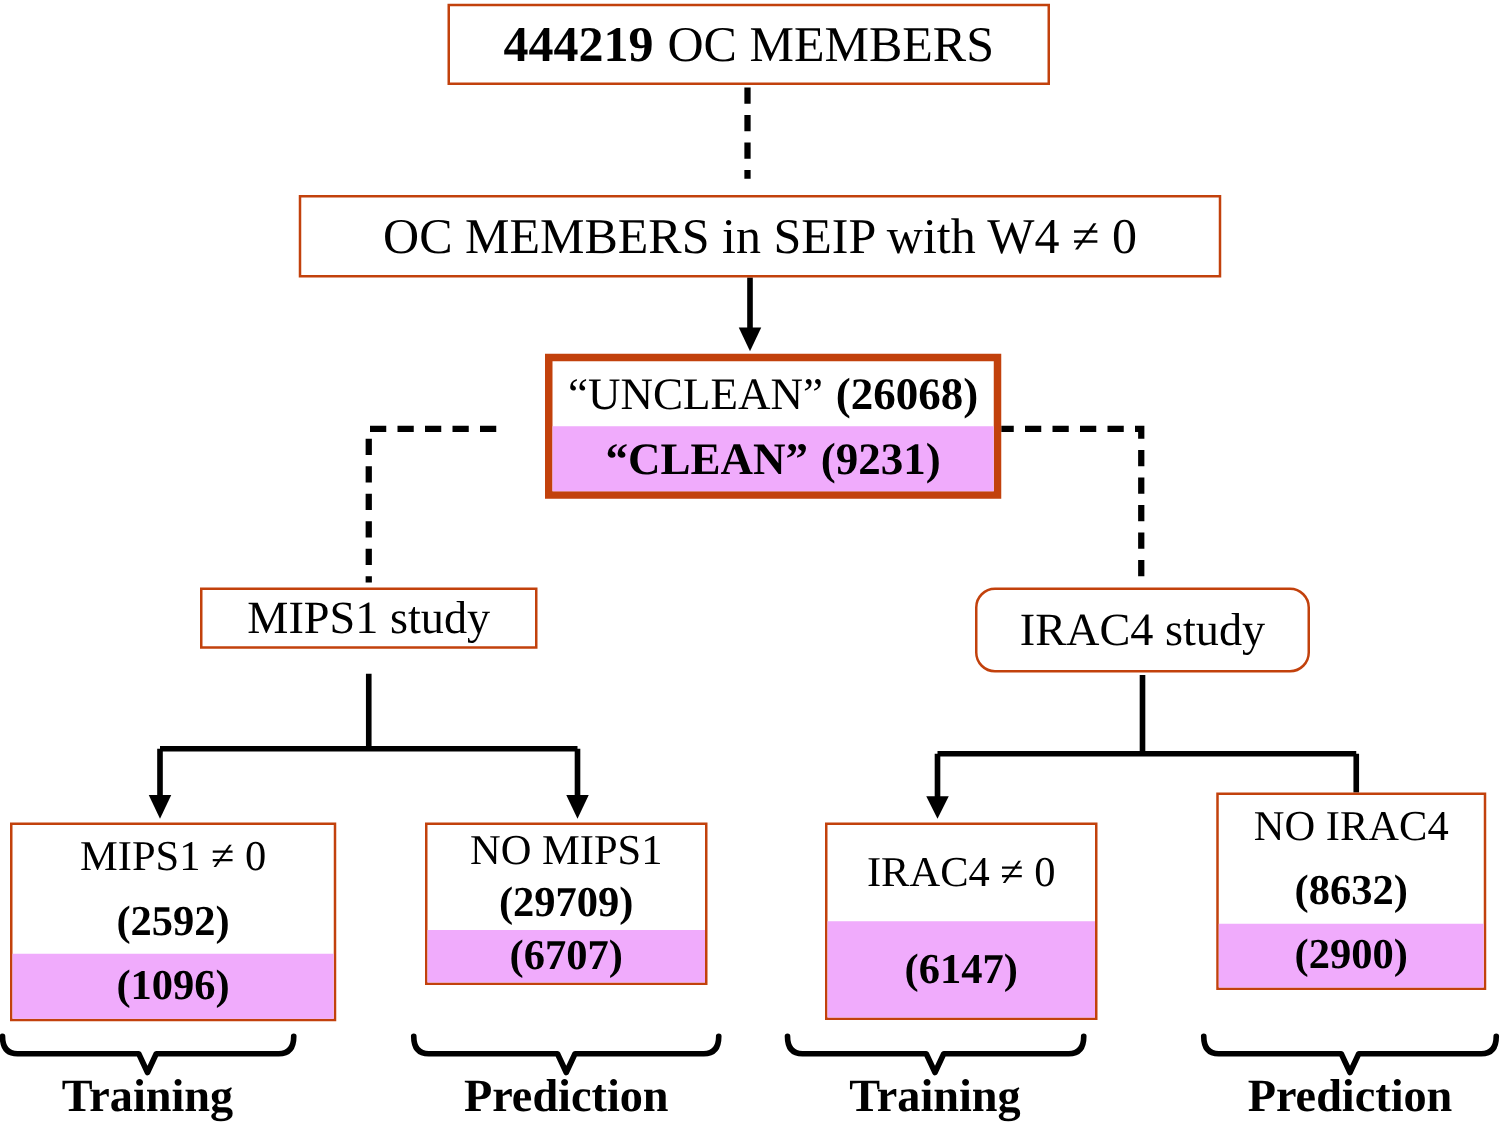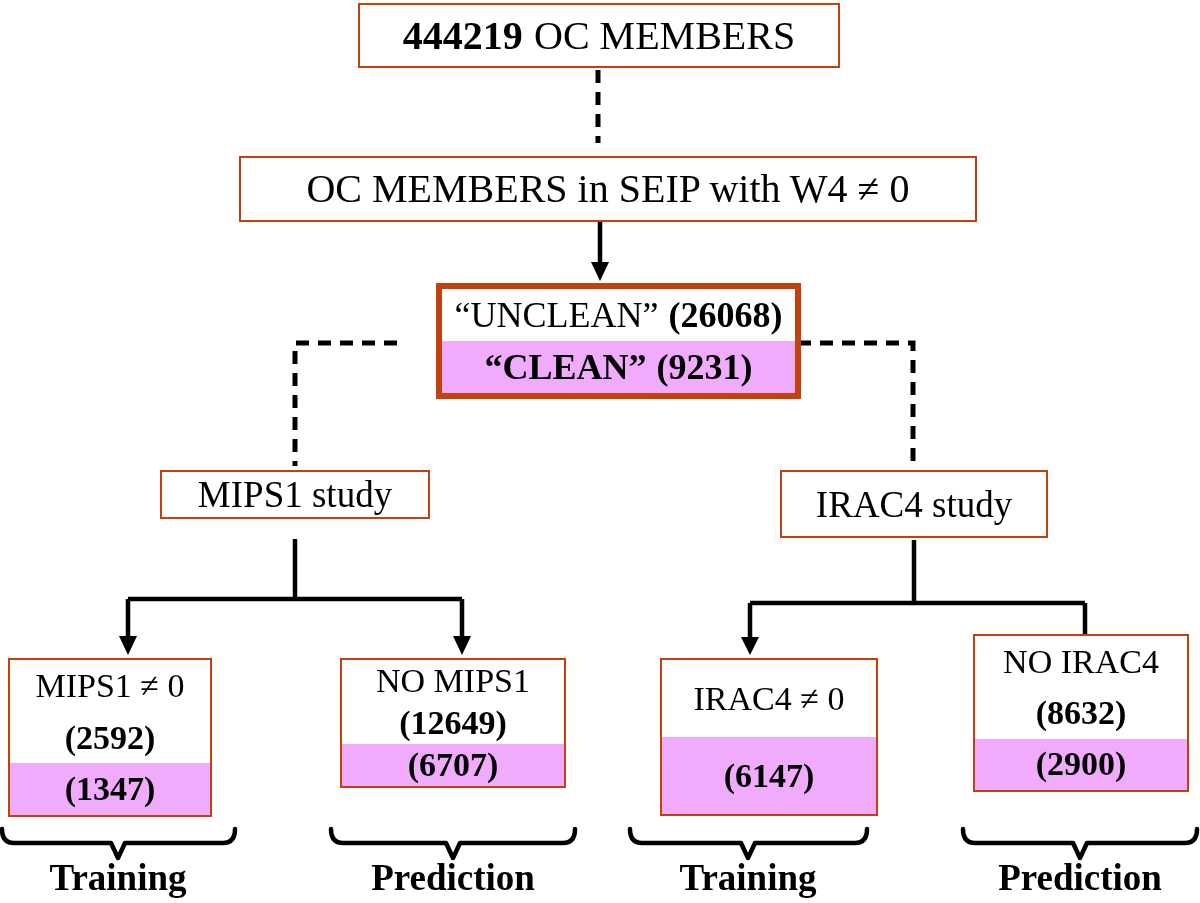--- a/index.html
+++ b/index.html
@@ -43,23 +43,23 @@
     line-height: 1;
   }
   .bold { font-weight: bold; }
   .shaded { background: #f0abfc; }
   .sp { display: inline-block; width: 0.28em; }
 
   #box-root        { left: 358px; top: 3px;   width: 482px; height: 65px;  font-size: 40px; }
   #box-seip        { left: 239px; top: 156px; width: 738px; height: 66px;  font-size: 40px; }
   #box-clean       { left: 396px; top: 283px; width: 365px; height: 116px; font-size: 36px; border-width: 6px; margin-left: 40px; }
   #box-mips1-study { left: 160px; top: 470px; width: 270px; height: 49px;  font-size: 37px; }
-  #box-irac4-study { left: 780px; top: 470px; width: 268px; height: 68px;  font-size: 37px; }
+  #box-irac4-study { left: 780px; top: 470px; width: 268px; height: 68px;  font-size: 37px; border-radius: 16px; }
   .leaf { font-size: 34px; }
-  #box-leaf-0 { left: 8px;   top: 658px; width: 204px; height: 159px; }
+  #box-leaf-0 { left: 8px;   top: 658px; width: 261px; height: 159px; }
   #box-leaf-1 { left: 340px; top: 658px; width: 226px; height: 130px; }
   #box-leaf-2 { left: 660px; top: 658px; width: 218px; height: 158px; text-align: center; }
   #box-leaf-3 { left: 973px; top: 634px; width: 216px; height: 158px; }
 
   .role-label {
     position: absolute;
     top: 858px;
     width: 240px;
     text-align: center;
     font-size: 37px;
@@ -146,29 +146,29 @@
   </div>
 
   <div class="box leaf" id="box-leaf-0">
     <div class="row">
         <span>MIPS1 ≠ 0</span>
       </div>
     <div class="row bold">
         <span>(2592)</span>
       </div>
     <div class="row bold shaded">
-        <span>(1347)</span>
+        <span>(1096)</span>
       </div>
   </div>
   <div class="box leaf" id="box-leaf-1">
     <div class="row">
         <span>NO MIPS1</span>
       </div>
     <div class="row bold">
-        <span>(12649)</span>
+        <span>(29709)</span>
       </div>
     <div class="row bold shaded">
         <span>(6707)</span>
       </div>
   </div>
   <div class="box leaf" id="box-leaf-2">
     <div class="row">
         <span>IRAC4 ≠ 0</span>
       </div>
     <div class="row bold shaded">

